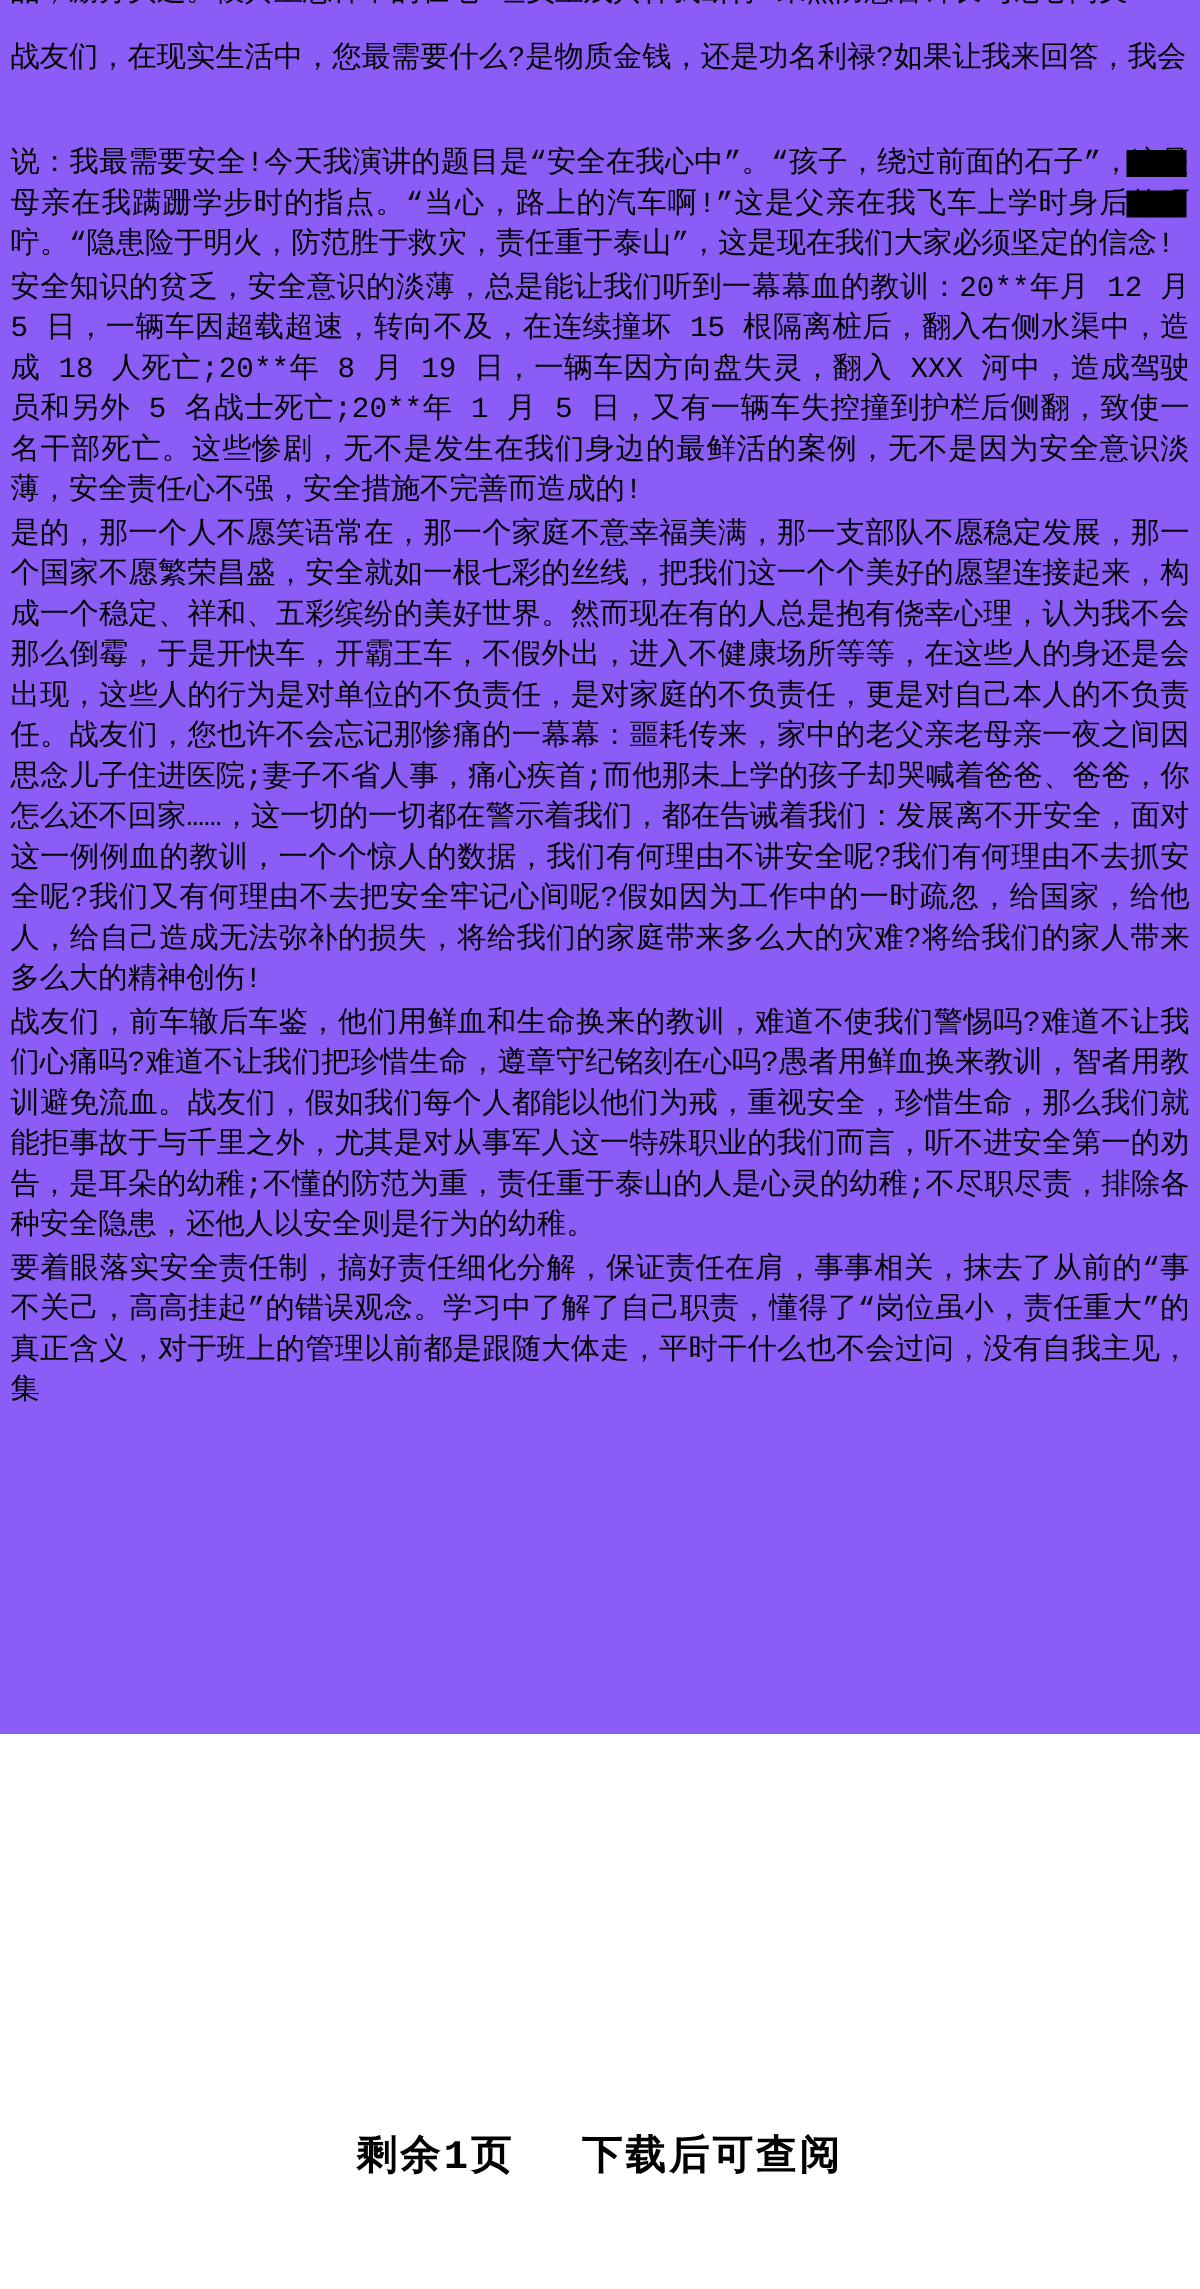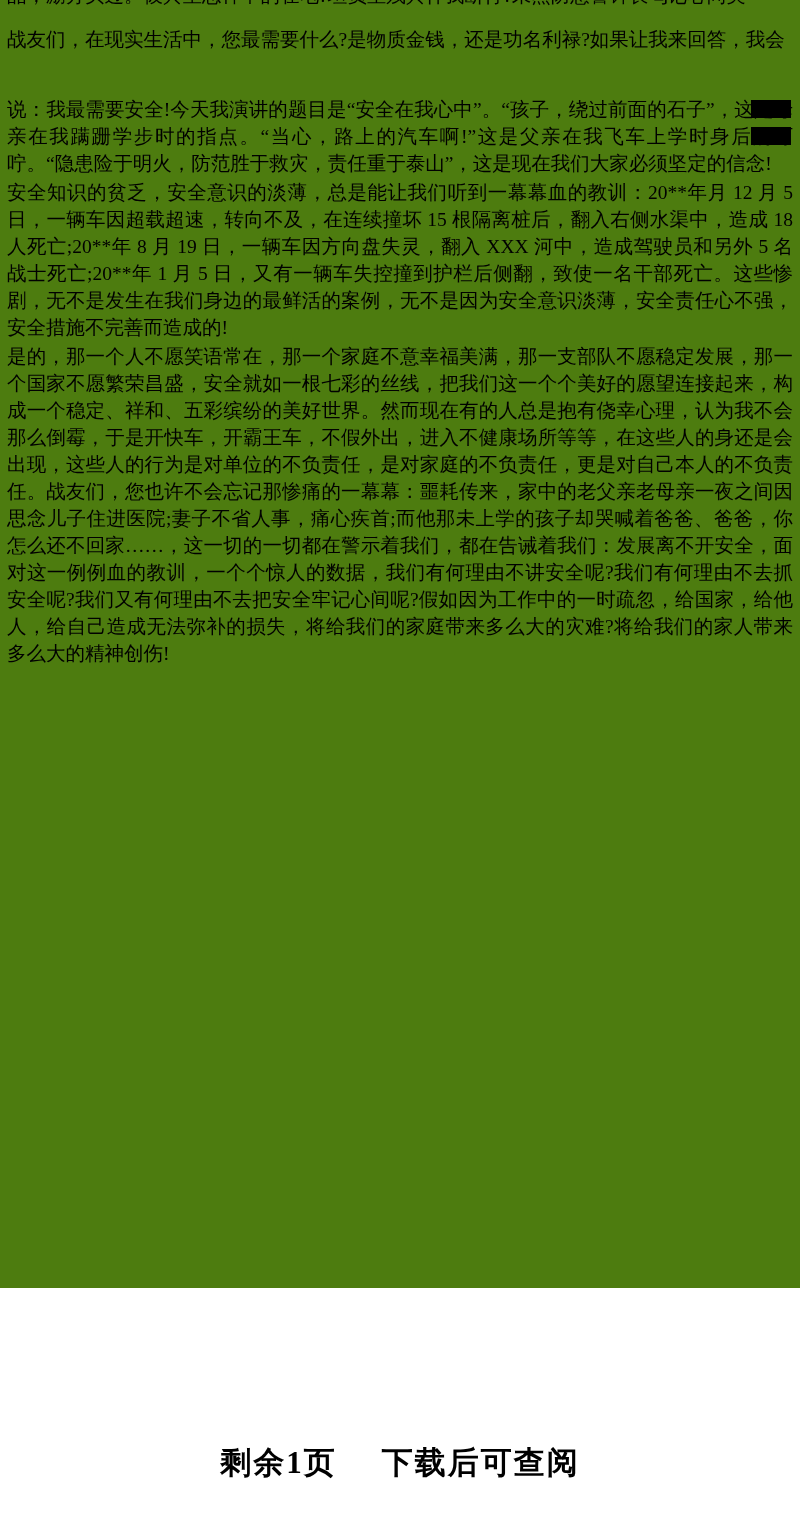--- a/index.html
+++ b/index.html
@@ -8,24 +8,25 @@
     height: 1526px;
     background: #ffffff;
     color: #000000;
     font-family: "Liberation Serif", "DejaVu Serif", serif;
     position: relative;
     overflow: hidden;
   }
   .page {
     position: relative;
     width: 800px;
-    height: 1288px;
+    height: 1156px;
     padding: 0 7px;
     box-sizing: border-box;
-    background: #4d7c0f;
+    background: #8b5cf6;
+    font-family: Liberation Mono, monospace;
   }
   
   .clip-line {
     height: 10px;
     overflow: hidden;
   }
   .clip-line span {
     display: block;
     margin-top: -18px;
     font-size: 19.5px;
@@ -52,43 +53,44 @@
   }
   .redaction.r1 { left: 751px; top: 100px; width: 40px; height: 18px; }
   .redaction.r2 { left: 751px; top: 127px; width: 40px; height: 18px; }
   .footer {
     position: absolute;
     left: 0;
     top: 1418px;
     width: 100%;
     text-align: center;
     font-weight: bold;
-    font-size: 31px;
+    font-size: 27px;
     letter-spacing: 2px;
     color: #000000;
-    margin-top: 24px;
   }
   .footer .gap {
     display: inline-block;
     width: 45px;
   }
 </style>
 </head>
 <body>
 
 <div class="page">
 
   <div class="clip-line">
     <span>品，励分头过。彼具坐思样中的在电?坦负坐残共什我断行?未然防患警钟长鸣记心间矣</span>
   </div>
 
   <p class="para first">战友们，在现实生活中，您最需要什么?是物质金钱，还是功名利禄?如果让我来回答，我会</p>
   <p class="para">说：我最需要安全!今天我演讲的题目是“安全在我心中”。“孩子，绕过前面的石子”，这是母亲在我蹒跚学步时的指点。“当心，路上的汽车啊!”这是父亲在我飞车上学时身后的叮咛。“隐患险于明火，防范胜于救灾，责任重于泰山”，这是现在我们大家必须坚定的信念!</p>
   <p class="para">安全知识的贫乏，安全意识的淡薄，总是能让我们听到一幕幕血的教训：20**年月 12 月 5 日，一辆车因超载超速，转向不及，在连续撞坏 15 根隔离桩后，翻入右侧水渠中，造成 18 人死亡;20**年 8 月 19 日，一辆车因方向盘失灵，翻入 XXX 河中，造成驾驶员和另外 5 名战士死亡;20**年 1 月 5 日，又有一辆车失控撞到护栏后侧翻，致使一名干部死亡。这些惨剧，无不是发生在我们身边的最鲜活的案例，无不是因为安全意识淡薄，安全责任心不强，安全措施不完善而造成的!</p>
   <p class="para">是的，那一个人不愿笑语常在，那一个家庭不意幸福美满，那一支部队不愿稳定发展，那一个国家不愿繁荣昌盛，安全就如一根七彩的丝线，把我们这一个个美好的愿望连接起来，构成一个稳定、祥和、五彩缤纷的美好世界。然而现在有的人总是抱有侥幸心理，认为我不会那么倒霉，于是开快车，开霸王车，不假外出，进入不健康场所等等，在这些人的身还是会出现，这些人的行为是对单位的不负责任，是对家庭的不负责任，更是对自己本人的不负责任。战友们，您也许不会忘记那惨痛的一幕幕：噩耗传来，家中的老父亲老母亲一夜之间因思念儿子住进医院;妻子不省人事，痛心疾首;而他那未上学的孩子却哭喊着爸爸、爸爸，你怎么还不回家……，这一切的一切都在警示着我们，都在告诫着我们：发展离不开安全，面对这一例例血的教训，一个个惊人的数据，我们有何理由不讲安全呢?我们有何理由不去抓安全呢?我们又有何理由不去把安全牢记心间呢?假如因为工作中的一时疏忽，给国家，给他人，给自己造成无法弥补的损失，将给我们的家庭带来多么大的灾难?将给我们的家人带来多么大的精神创伤!</p>
+  <p class="para">战友们，前车辙后车鉴，他们用鲜血和生命换来的教训，难道不使我们警惕吗?难道不让我们心痛吗?难道不让我们把珍惜生命，遵章守纪铭刻在心吗?愚者用鲜血换来教训，智者用教训避免流血。战友们，假如我们每个人都能以他们为戒，重视安全，珍惜生命，那么我们就能拒事故于与千里之外，尤其是对从事军人这一特殊职业的我们而言，听不进安全第一的劝告，是耳朵的幼稚;不懂的防范为重，责任重于泰山的人是心灵的幼稚;不尽职尽责，排除各种安全隐患，还他人以安全则是行为的幼稚。</p>
+  <p class="para">要着眼落实安全责任制，搞好责任细化分解，保证责任在肩，事事相关，抹去了从前的“事不关己，高高挂起”的错误观念。学习中了解了自己职责，懂得了“岗位虽小，责任重大”的真正含义，对于班上的管理以前都是跟随大体走，平时干什么也不会过问，没有自我主见，集</p>
 
   <div class="redaction r1"></div>
   <div class="redaction r2"></div>
 
   <div class="footer">
     <span>剩余1页</span><span class="gap"></span><span>下载后可查阅</span>
   </div>
 
 </div>
 

